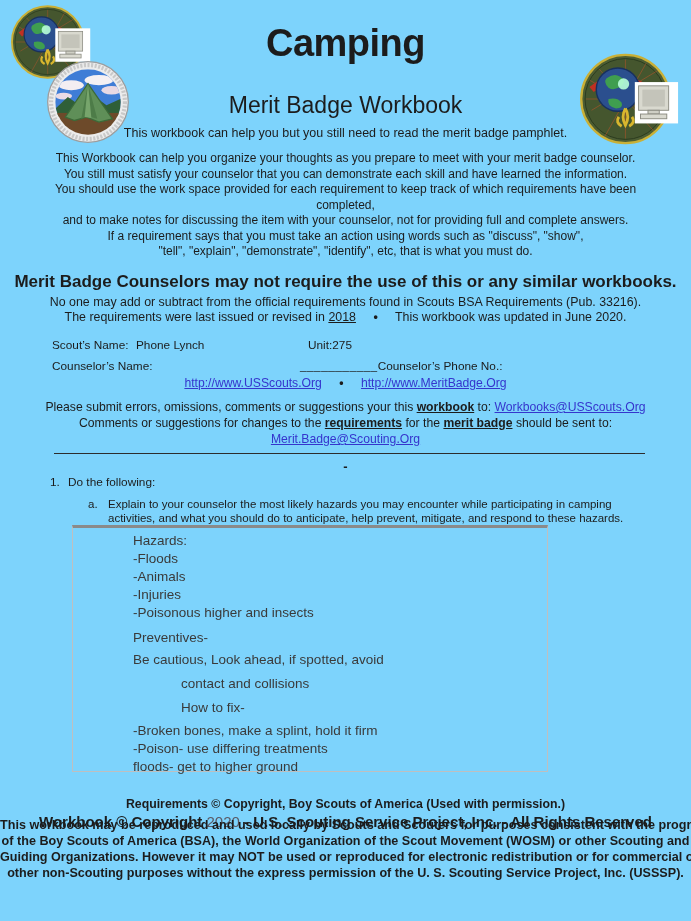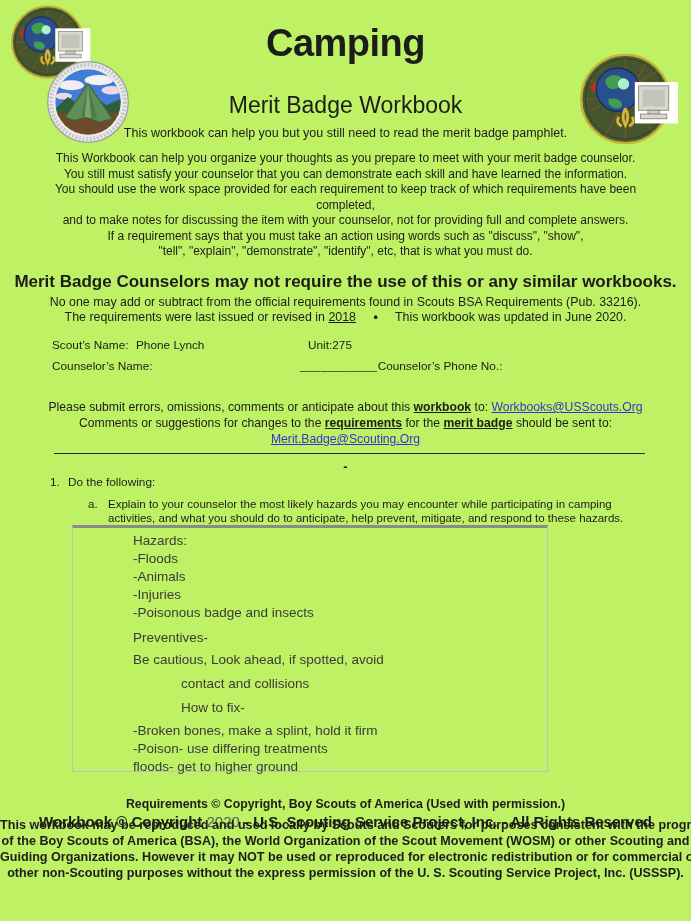--- a/index.html
+++ b/index.html
@@ -1,16 +1,16 @@
 <!DOCTYPE html>
 <html><head>
 <meta charset="utf-8">
 <style>
   html,body{margin:0;padding:0;background:#ffffff;}
-  .page{position:relative;width:691px;height:921px;background:#bef264;overflow:hidden;
+  .page{position:relative;width:691px;height:921px;background:#7dd3fc;overflow:hidden;
         font-family:"Liberation Sans", sans-serif;color:#1c1c1c;}
   .abs{position:absolute;}
   .ctr{left:0;right:0;text-align:center;white-space:nowrap;}
   .b{font-weight:bold;}
   .u{text-decoration:underline;}
   .bu{font-weight:bold;text-decoration:underline;}
   .lnk{color:#3535cd;text-decoration:underline;cursor:pointer;}
   .title{top:22px;font-size:38px;font-weight:bold;letter-spacing:-0.5px;}
   .subtitle{top:92px;font-size:23px;}
   .tagline{top:126px;font-size:12.5px;}
@@ -139,23 +139,28 @@
   <div class="abs fieldrow" style="top:338px;left:136px;">Phone Lynch</div>
   <div class="abs fieldrow" style="top:338px;left:308px;">
     <span>Unit:</span><span>275</span>
   </div>
 
   <div class="abs fieldrow" style="top:359px;left:52px;">Counselor’s Name:</div>
   <div class="abs fieldrow" style="top:359px;left:300px;">
     <span class="blankline">___________</span><span>Counselor’s Phone No.:</span>
   </div>
 
+  <div class="abs ctr weblinks">
+    <span class="lnk">http://www.USScouts.Org</span>
+    <span class="sep b">•</span>
+    <span class="lnk">http://www.MeritBadge.Org</span>
+  </div>
 
   <div class="abs ctr submit1">
-    <span>Please submit errors, omissions, comments or anticipate about this</span>
+    <span>Please submit errors, omissions, comments or suggestions your this</span>
     <span class="bu">workbook</span>
     <span>to:</span>
     <span class="lnk">Workbooks@USScouts.Org</span>
   </div>
   <div class="abs ctr submit2">
     <span>Comments or suggestions for changes to the</span>
     <span class="bu">requirements</span>
     <span>for the</span>
     <span class="bu">merit badge</span>
     <span>should be sent to:</span>
@@ -173,21 +178,21 @@
   <div class="abs req1a">
     <span class="letter">a.</span>
     <div>Explain to your counselor the most likely hazards you may encounter while participating in camping activities, and what you should do to anticipate, help prevent, mitigate, and respond to these hazards.</div>
   </div>
 
   <div class="abs answer-box">
     <div>Hazards:</div>
     <div>-Floods</div>
     <div>-Animals</div>
     <div>-Injuries</div>
-    <div>-Poisonous badge and insects</div>
+    <div>-Poisonous higher and insects</div>
     <div class="mt7">Preventives-</div>
     <div class="mt4">Be cautious, Look ahead, if spotted, avoid</div>
     <div class="mt6">contact and collisions</div>
     <div class="mt6">How to fix-</div>
     <div class="mt5">-Broken bones, make a splint, hold it firm</div>
     <div>-Poison- use differing treatments</div>
     <div>floods- get to higher ground</div>
   </div>
 
   <div class="abs ctr foot1">

